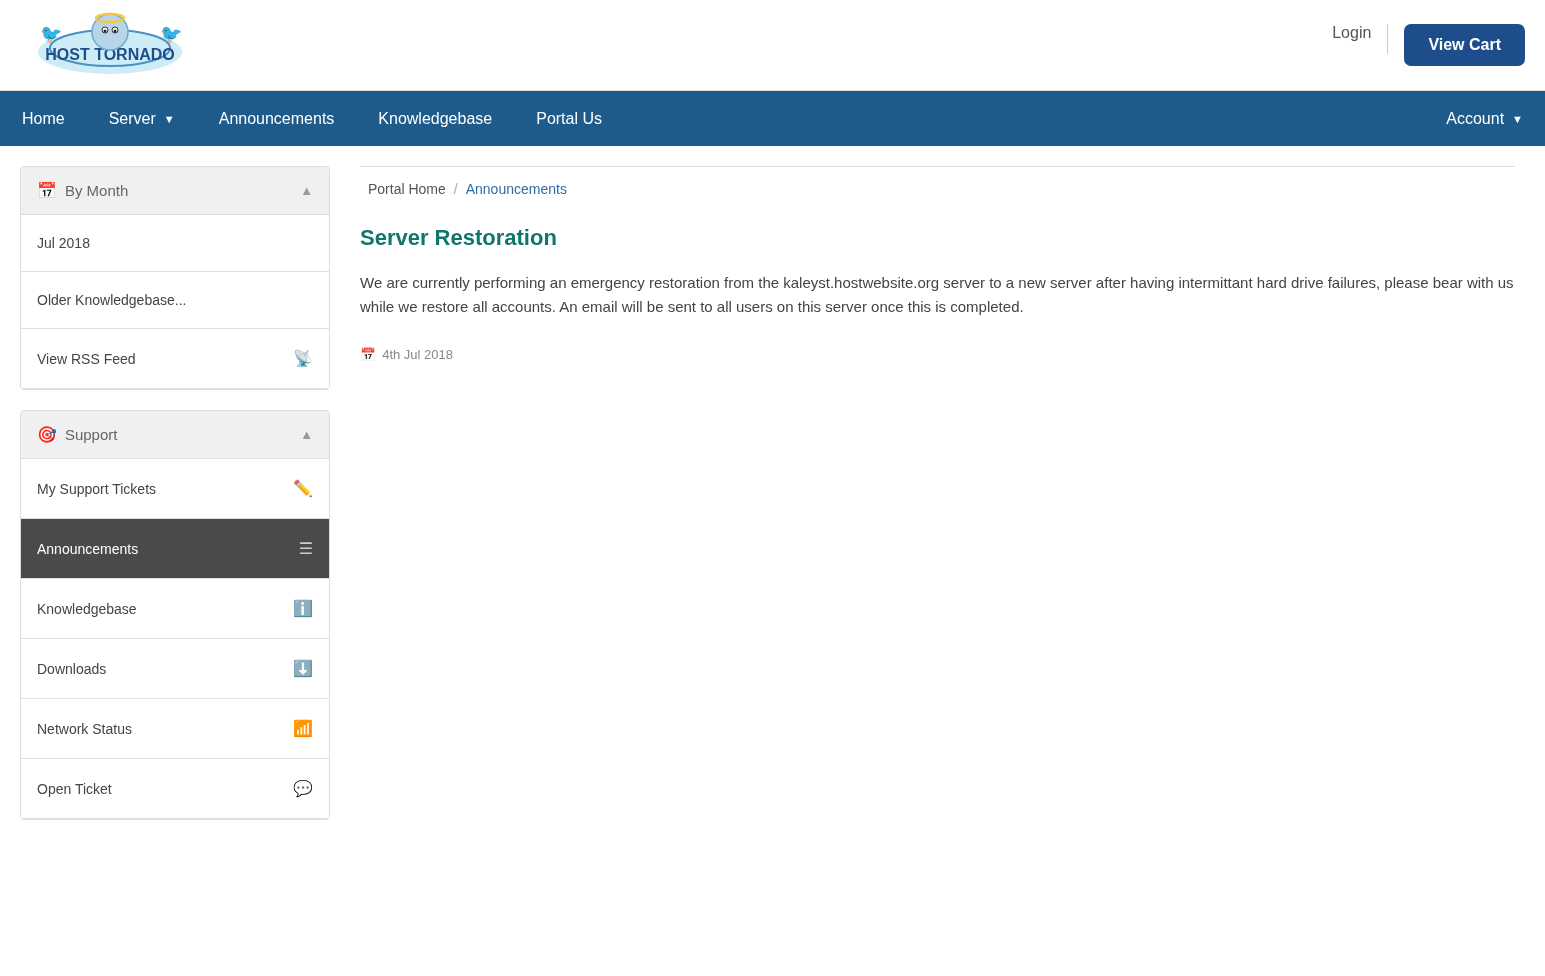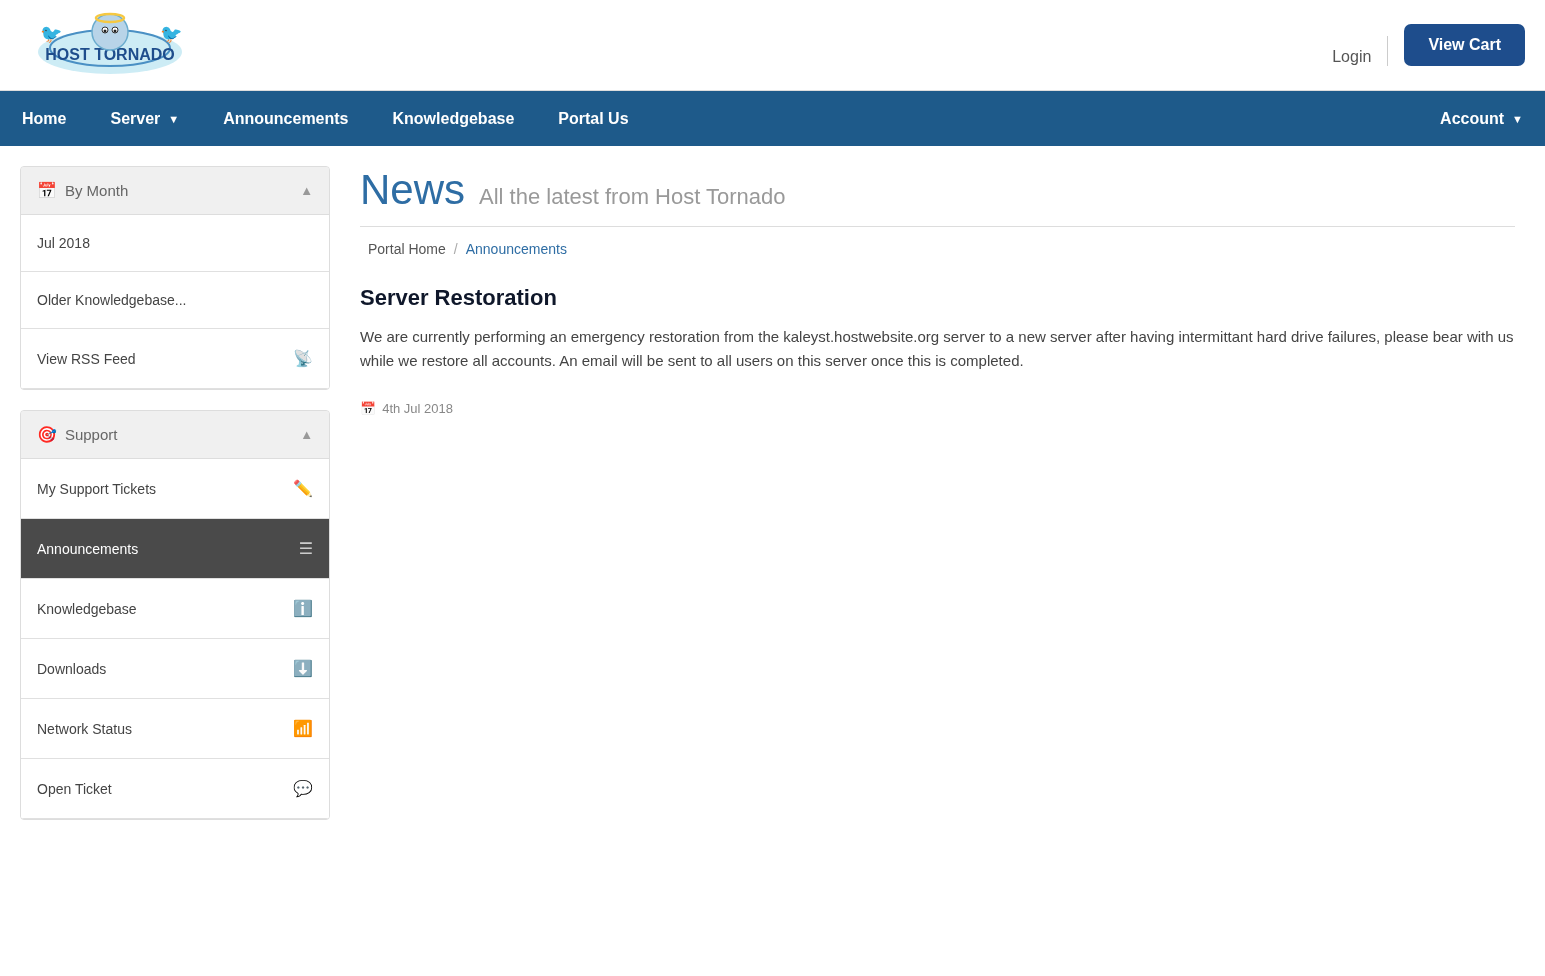--- a/index.html
+++ b/index.html
@@ -14,21 +14,21 @@
       border-bottom: 1px solid #ddd;
       background: #fff;
     }
     .logo-area {
       display: flex;
       align-items: center;
     }
     .logo-svg { width: 180px; height: 70px; }
     .header-right {
       display: flex;
-      align-items: flex-end;
+      align-items: flex-start;
       gap: 16px;
     }
     .login-link {
       color: #555;
       text-decoration: none;
       font-size: 16px;
     }
     .divider-v {
       width: 1px;
       height: 30px;
@@ -56,21 +56,20 @@
     .nav-item {
       color: #fff;
       text-decoration: none;
       padding: 0 22px;
       display: flex;
       align-items: center;
       font-size: 16px;
       cursor: pointer;
       white-space: nowrap;
       gap: 6px;
-      font-weight: bold;
     }
     .nav-spacer { flex: 1; }
     .nav-dropdown-arrow {
       font-size: 11px;
       margin-left: 2px;
     }
 
     
     .main-layout {
       display: flex;
@@ -177,22 +176,22 @@
       text-decoration: none;
     }
     .breadcrumb-sep {
       color: #aaa;
     }
     .breadcrumb-current {
       color: #2e6da4;
     }
     .announcement-title {
       font-size: 22px;
-      color: #0f172a;
-      margin-bottom: 14px;
+      color: #0f766e;
+      margin-bottom: 20px;
     }
     .announcement-body {
       font-size: 15px;
       color: #444;
       line-height: 1.6;
       margin-bottom: 28px;
     }
     .announcement-date {
       display: flex;
       align-items: center;
@@ -311,24 +310,20 @@
       </div>
       <div class="sidebar-item">
         <span class="sidebar-text">Open Ticket</span>
         <span class="sidebar-item-icon">💬</span>
       </div>
     </div>
 
   </aside>
 
   <main class="content">
-    <div class="news-title-row">
-      <h1 class="news-heading">News</h1>
-      <span class="news-subtitle">All the latest from Host Tornado</span>
-    </div>
     <hr class="content-divider">
     <div class="breadcrumb">
       <a class="breadcrumb-link" href="#">Portal Home</a>
       <span class="breadcrumb-sep">/</span>
       <span class="breadcrumb-current">Announcements</span>
     </div>
     <h2 class="announcement-title">Server Restoration</h2>
     <p class="announcement-body">We are currently performing an emergency restoration from the kaleyst.hostwebsite.org server to a new server after having intermittant hard drive failures, please bear with us while we restore all accounts.  An email will be sent to all users on this server once this is completed.</p>
     <div class="announcement-date">
       <span class="date-icon">📅</span>

